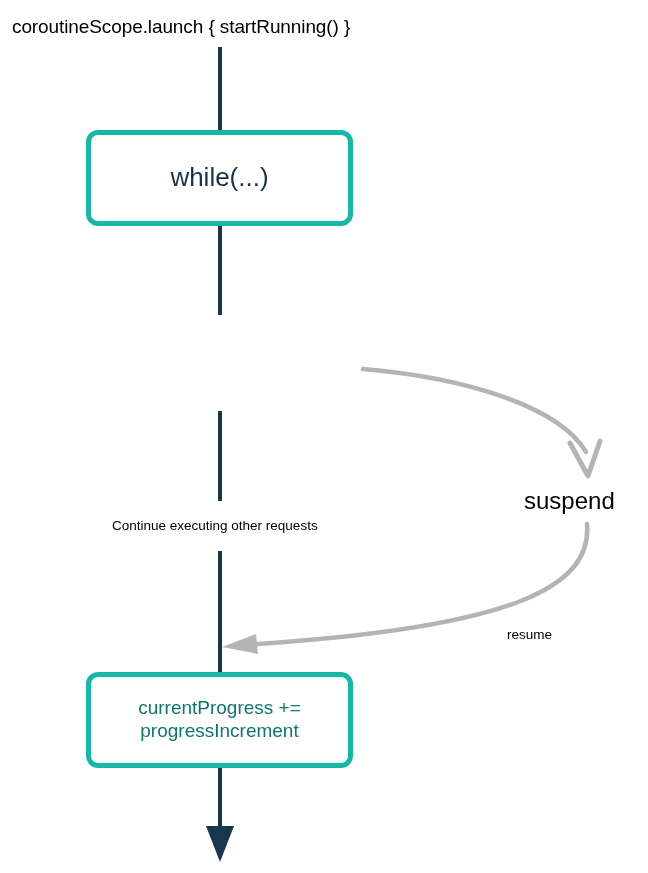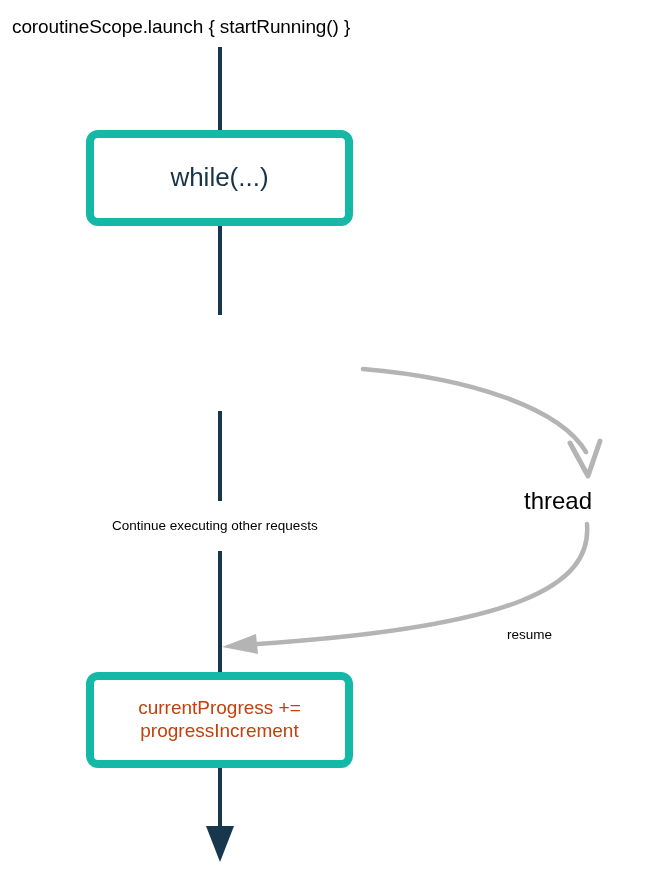--- a/index.html
+++ b/index.html
@@ -42,21 +42,21 @@
     top: 62px;
     font-size: 20px;
     color: #1b3a4b;
     white-space: nowrap;
   }
 
   .node {
     position: absolute;
     box-sizing: border-box;
     background: #ffffff;
-    border: 8px solid #14b8a6;
+    border: 5px solid #14b8a6;
     border-radius: 12px;
     display: flex;
     align-items: center;
     justify-content: center;
     text-align: center;
     line-height: 1.2;
   }
   .node-while {
     left: 86px;
     top: 130px;
@@ -72,21 +72,21 @@
     height: 96px;
     font-size: 26px;
     color: #17334a;
   }
   .node-progress {
     left: 86px;
     top: 672px;
     width: 267px;
     height: 96px;
     font-size: 19px;
-    color: #c2410c;
+    color: #0f766e;
     padding: 0 10px;
     text-align: center;
   }
   .node-progress .line { display: block; }
 
   .caption {
     position: absolute;
     font-size: 13.5px;
     color: #000000;
     white-space: nowrap;
@@ -135,21 +135,21 @@
   </svg>
 
   <div class="title">coroutineScope.launch { startRunning() }</div>
 
 
   <div class="node node-while">
     <span>while(...)</span>
   </div>
 
 
-  <div class="label-suspend">thread</div>
+  <div class="label-suspend">suspend</div>
 
   <div class="caption caption-continue">Continue executing other requests</div>
 
   <div class="caption caption-resume">resume</div>
 
   <div class="node node-progress">
     <span>
       <span class="line">currentProgress +=</span>
       <span class="line">progressIncrement</span>
     </span>

